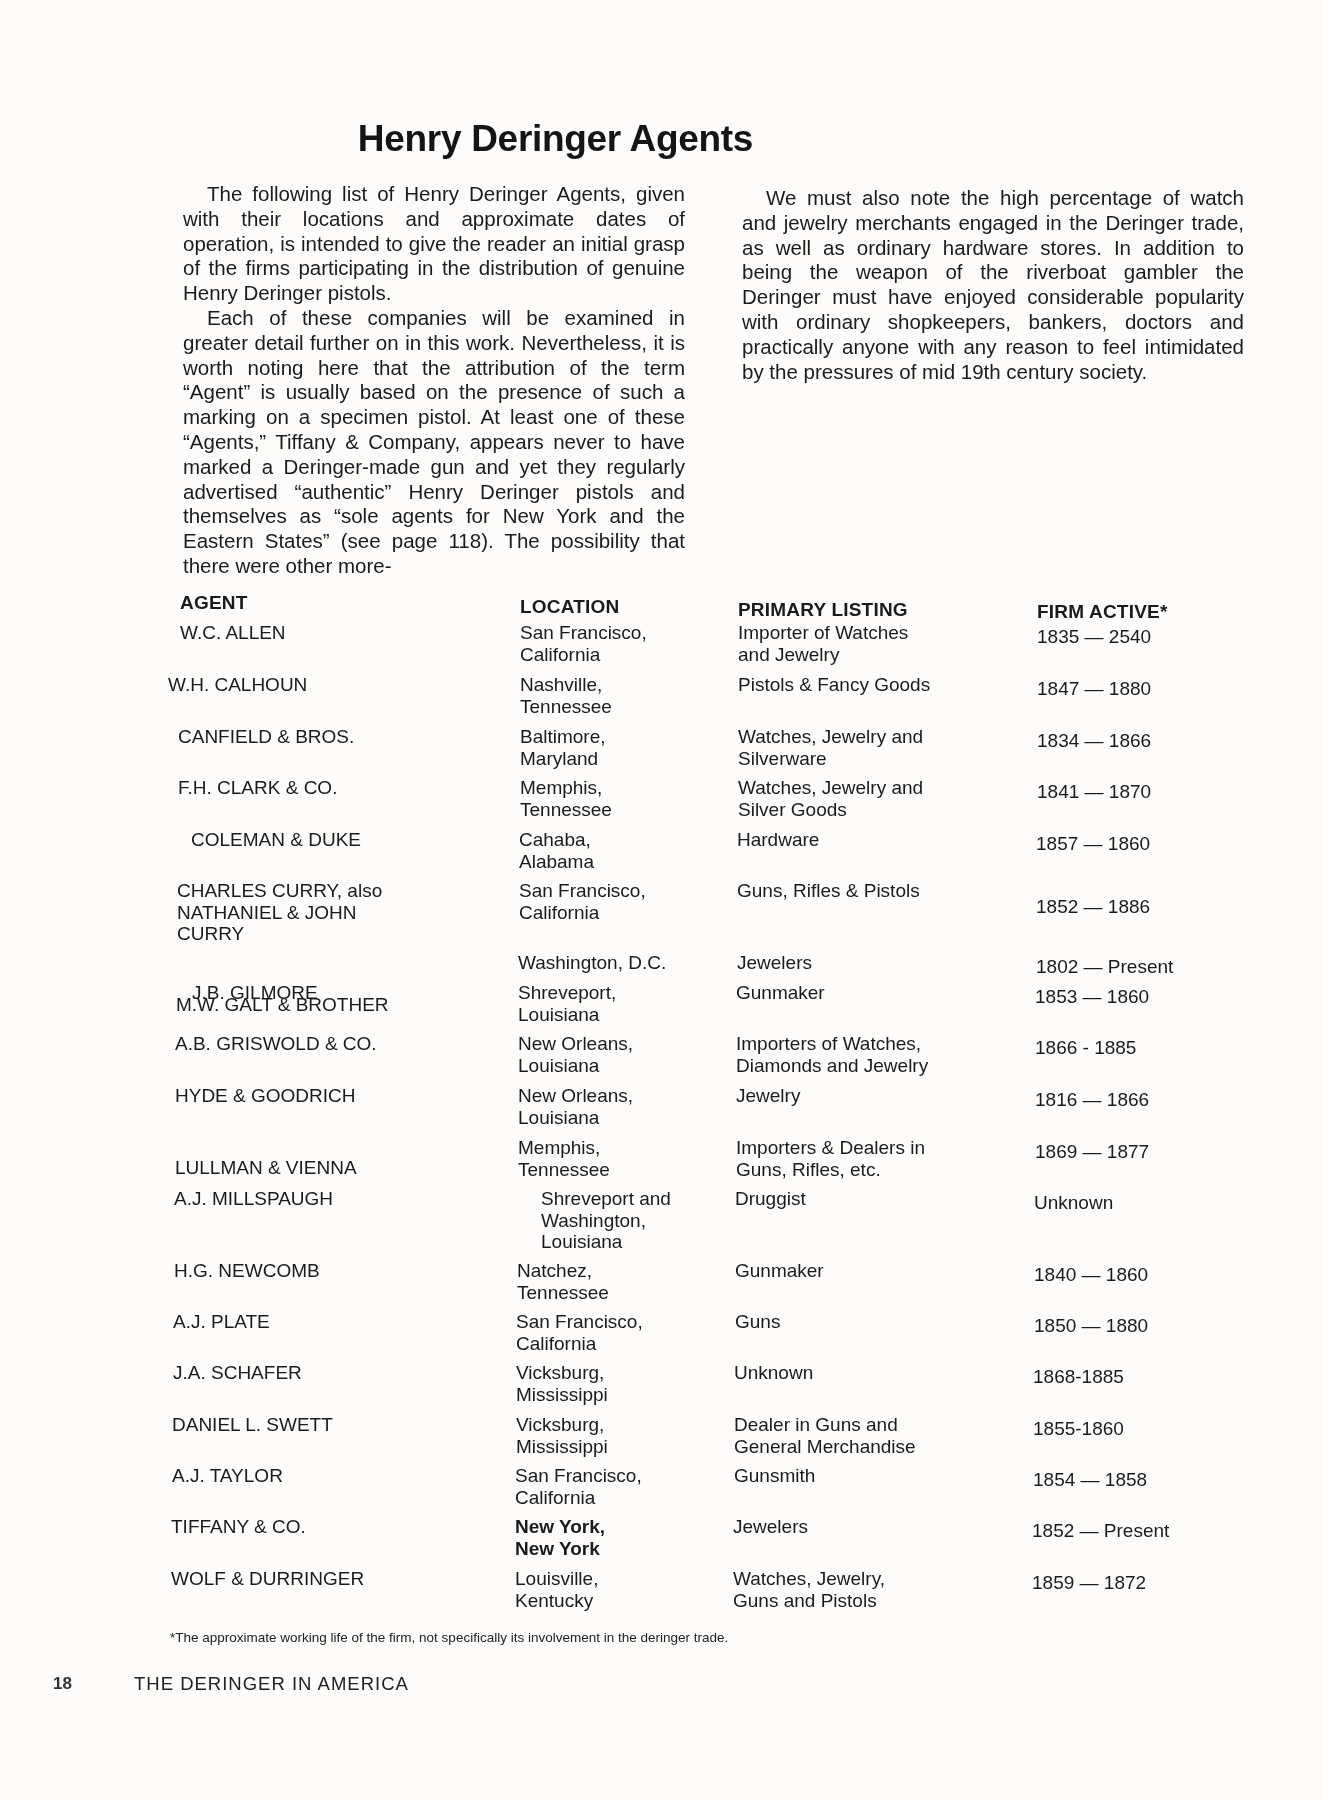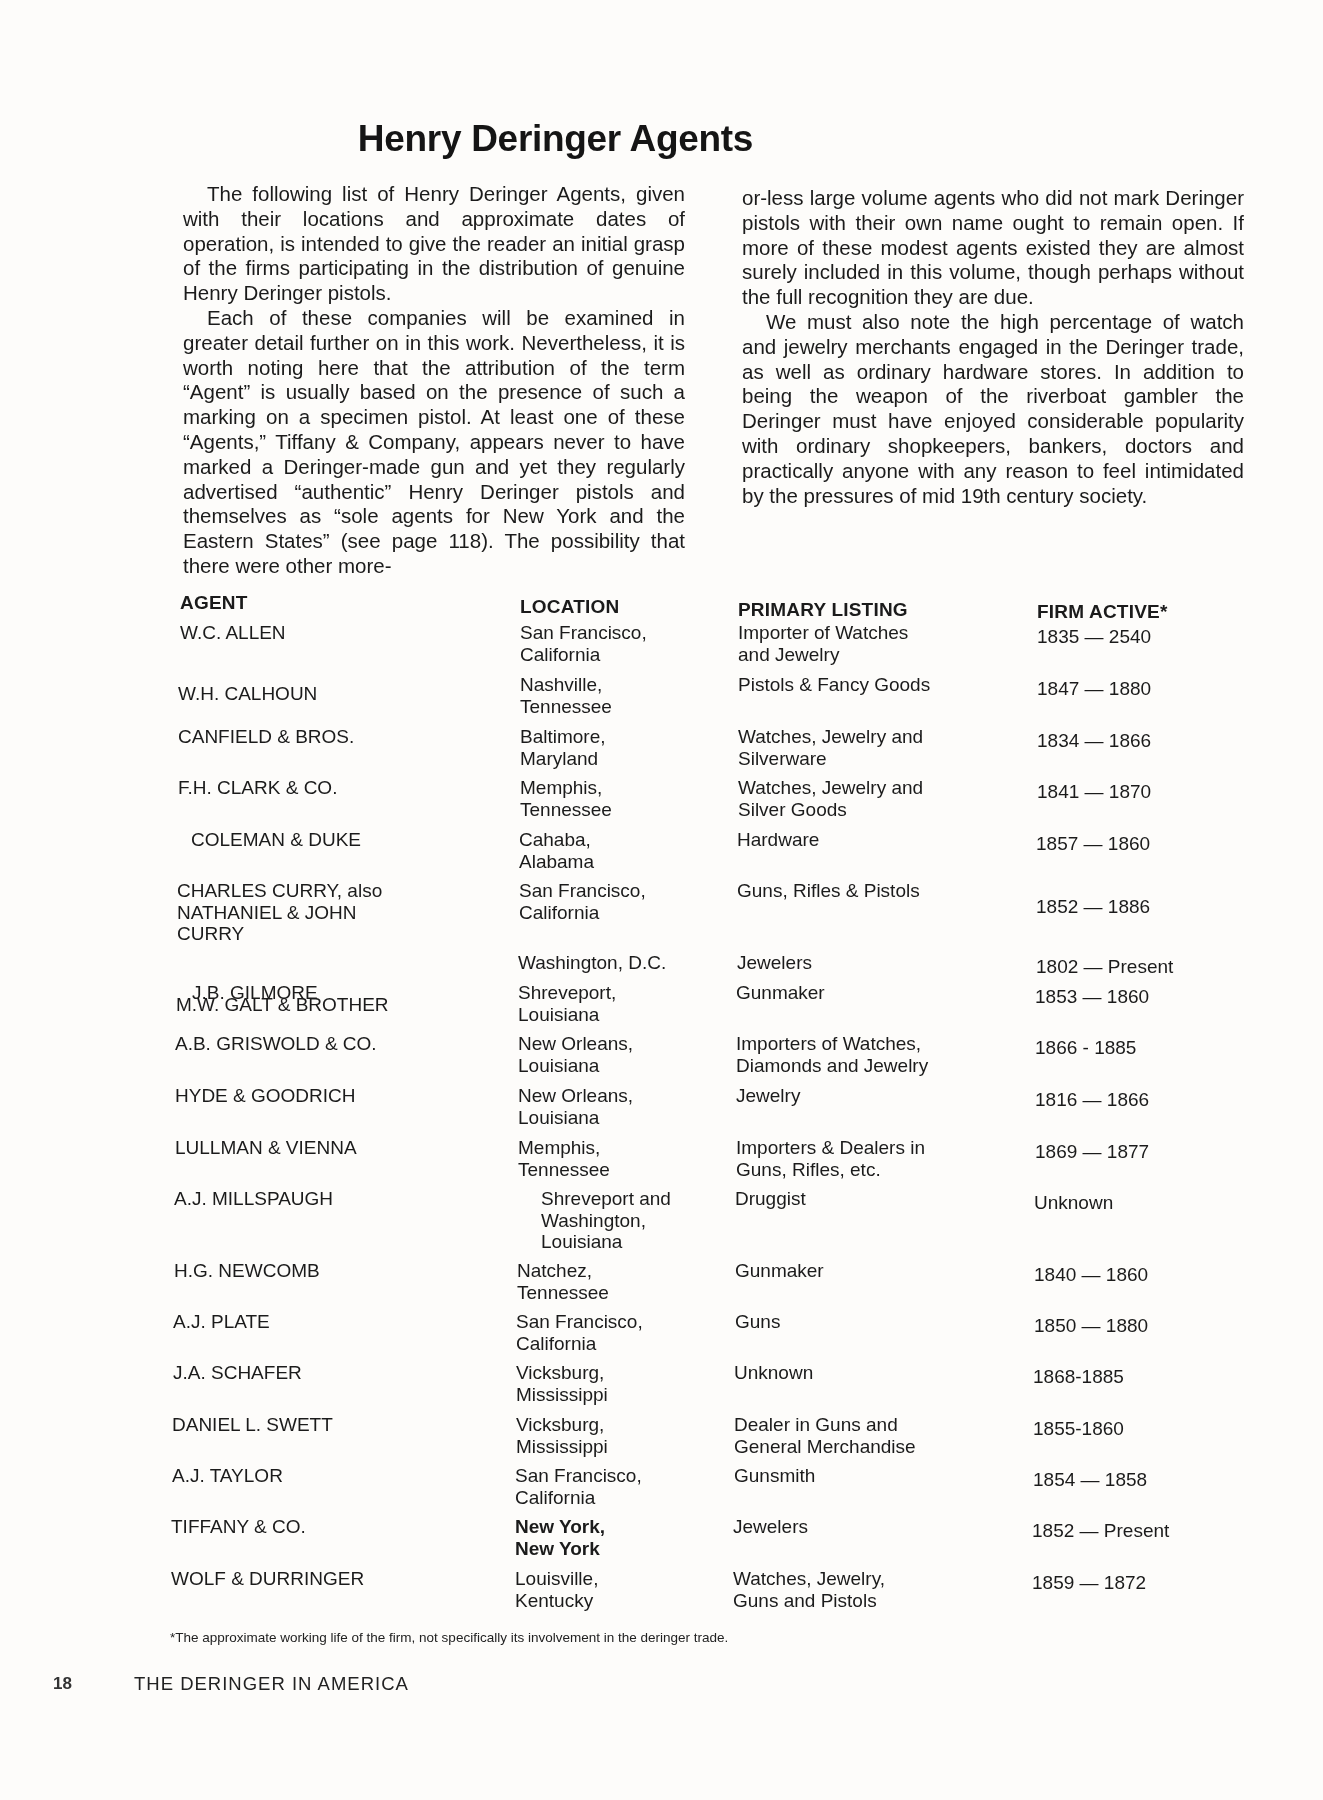--- a/index.html
+++ b/index.html
@@ -56,40 +56,39 @@
 <body>
 
 <div class="title">Henry Deringer Agents</div>
 
 <div class="col col-left">
   <p>The following list of Henry Deringer Agents, given with their locations and approximate dates of operation, is intended to give the reader an initial grasp of the firms participating in the distri­bution of genuine Henry Deringer pistols.</p>
   <p>Each of these companies will be examined in greater detail further on in this work. Nevertheless, it is worth noting here that the attribution of the term “Agent” is usually based on the presence of such a marking on a specimen pistol. At least one of these “Agents,” Tiffany &amp; Company, appears never to have marked a Deringer-made gun and yet they regularly advertised “authentic” Henry Deringer pistols and themselves as “sole agents for New York and the Eastern States” (see page 118). The possibility that there were other more-</p>
 </div>
 
 <div class="col col-right">
-  <p style="text-indent:0">or-less large volume agents who did not mark Deringer pistols with their own name ought to remain open. If more of these modest agents existed they are almost surely included in this volume, though perhaps without the full recogni­tion they are due.</p>
   <p>We must also note the high percentage of watch and jewelry merchants engaged in the Deringer trade, as well as ordinary hardware stores. In addi­tion to being the weapon of the riverboat gambler the Deringer must have enjoyed considerable popularity with ordinary shopkeepers, bankers, doctors and practically anyone with any reason to feel intimidated by the pressures of mid 19th cen­tury society.</p>
 </div>
 
 <div class="table-head" style="left:180px; top:592px;">AGENT</div>
 <div class="table-head" style="left:520px; top:596px;">LOCATION</div>
 <div class="table-head" style="left:738px; top:599px;">PRIMARY LISTING</div>
 <div class="table-head" style="left:1037px; top:601px;">FIRM ACTIVE*</div>
 
 <div id="table-body">
     <div class="row" style="top: 622px;">
       <div class="cell c-agent" style="left: 180px; white-space: pre-line;">W.C. ALLEN</div>
       <div class="cell c-loc" style="left: 520px; white-space: pre-line;">San Francisco,
 California</div>
       <div class="cell c-list" style="left: 738px; white-space: pre-line;">Importer of Watches
 and Jewelry</div>
       <div class="cell c-date" style="left: 1037px; white-space: pre-line; top: 4px;">1835 — 2540</div>
     </div>
     <div class="row" style="top: 674px;">
-      <div class="cell c-agent" style="left: 178px; white-space: pre-line; margin-top: 9px;">W.H. CALHOUN</div>
+      <div class="cell c-agent" style="left: 168px; white-space: pre-line;">W.H. CALHOUN</div>
       <div class="cell c-loc" style="left: 520px; white-space: pre-line;">Nashville,
 Tennessee</div>
       <div class="cell c-list" style="left: 738px; white-space: pre-line;">Pistols &amp; Fancy Goods</div>
       <div class="cell c-date" style="left: 1037px; white-space: pre-line; top: 4px;">1847 — 1880</div>
     </div>
     <div class="row" style="top: 726px;">
       <div class="cell c-agent" style="left: 178px; white-space: pre-line;">CANFIELD &amp; BROS.</div>
       <div class="cell c-loc" style="left: 520px; white-space: pre-line;">Baltimore,
 Maryland</div>
       <div class="cell c-list" style="left: 738px; white-space: pre-line;">Watches, Jewelry and
@@ -142,21 +141,21 @@
       <div class="cell c-date" style="left: 1035px; white-space: pre-line; top: 4px;">1866 - 1885</div>
     </div>
     <div class="row" style="top: 1085px;">
       <div class="cell c-agent" style="left: 175px; white-space: pre-line;">HYDE &amp; GOODRICH</div>
       <div class="cell c-loc" style="left: 518px; white-space: pre-line;">New Orleans,
 Louisiana</div>
       <div class="cell c-list" style="left: 736px; white-space: pre-line;">Jewelry</div>
       <div class="cell c-date" style="left: 1035px; white-space: pre-line; top: 4px;">1816 — 1866</div>
     </div>
     <div class="row" style="top: 1137px;">
-      <div class="cell c-agent" style="left: 175px; white-space: pre-line;">LULLMAN &amp; VIENNA</div>
+      <div class="cell c-agent" style="left: 175px; white-space: pre-line; margin-top: 20px;">LULLMAN &amp; VIENNA</div>
       <div class="cell c-loc" style="left: 518px; white-space: pre-line;">Memphis,
 Tennessee</div>
       <div class="cell c-list" style="left: 736px; white-space: pre-line;">Importers &amp; Dealers in
 Guns, Rifles, etc.</div>
       <div class="cell c-date" style="left: 1035px; white-space: pre-line; top: 4px;">1869 — 1877</div>
     </div>
     <div class="row" style="top: 1188px;">
       <div class="cell c-agent" style="left: 174px; white-space: pre-line;">A.J. MILLSPAUGH</div>
       <div class="cell c-loc" style="left: 517px; white-space: pre-line; margin-left: 24px;">Shreveport and
 Washington,

